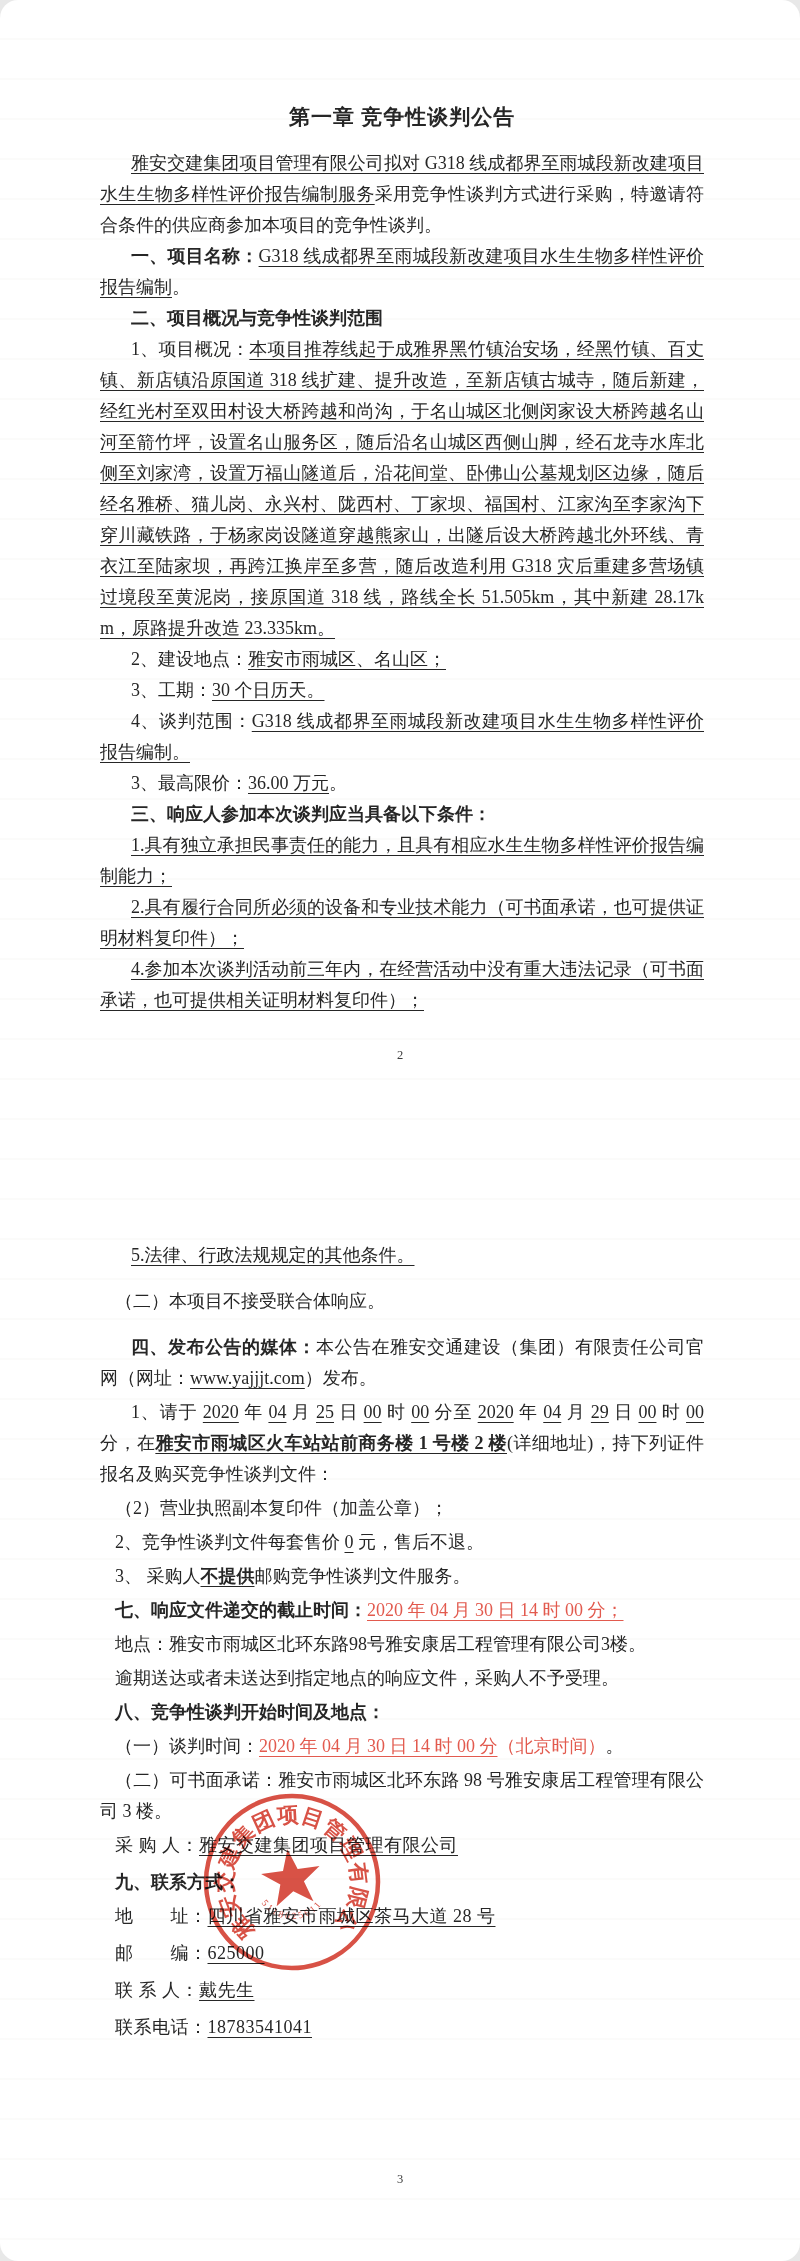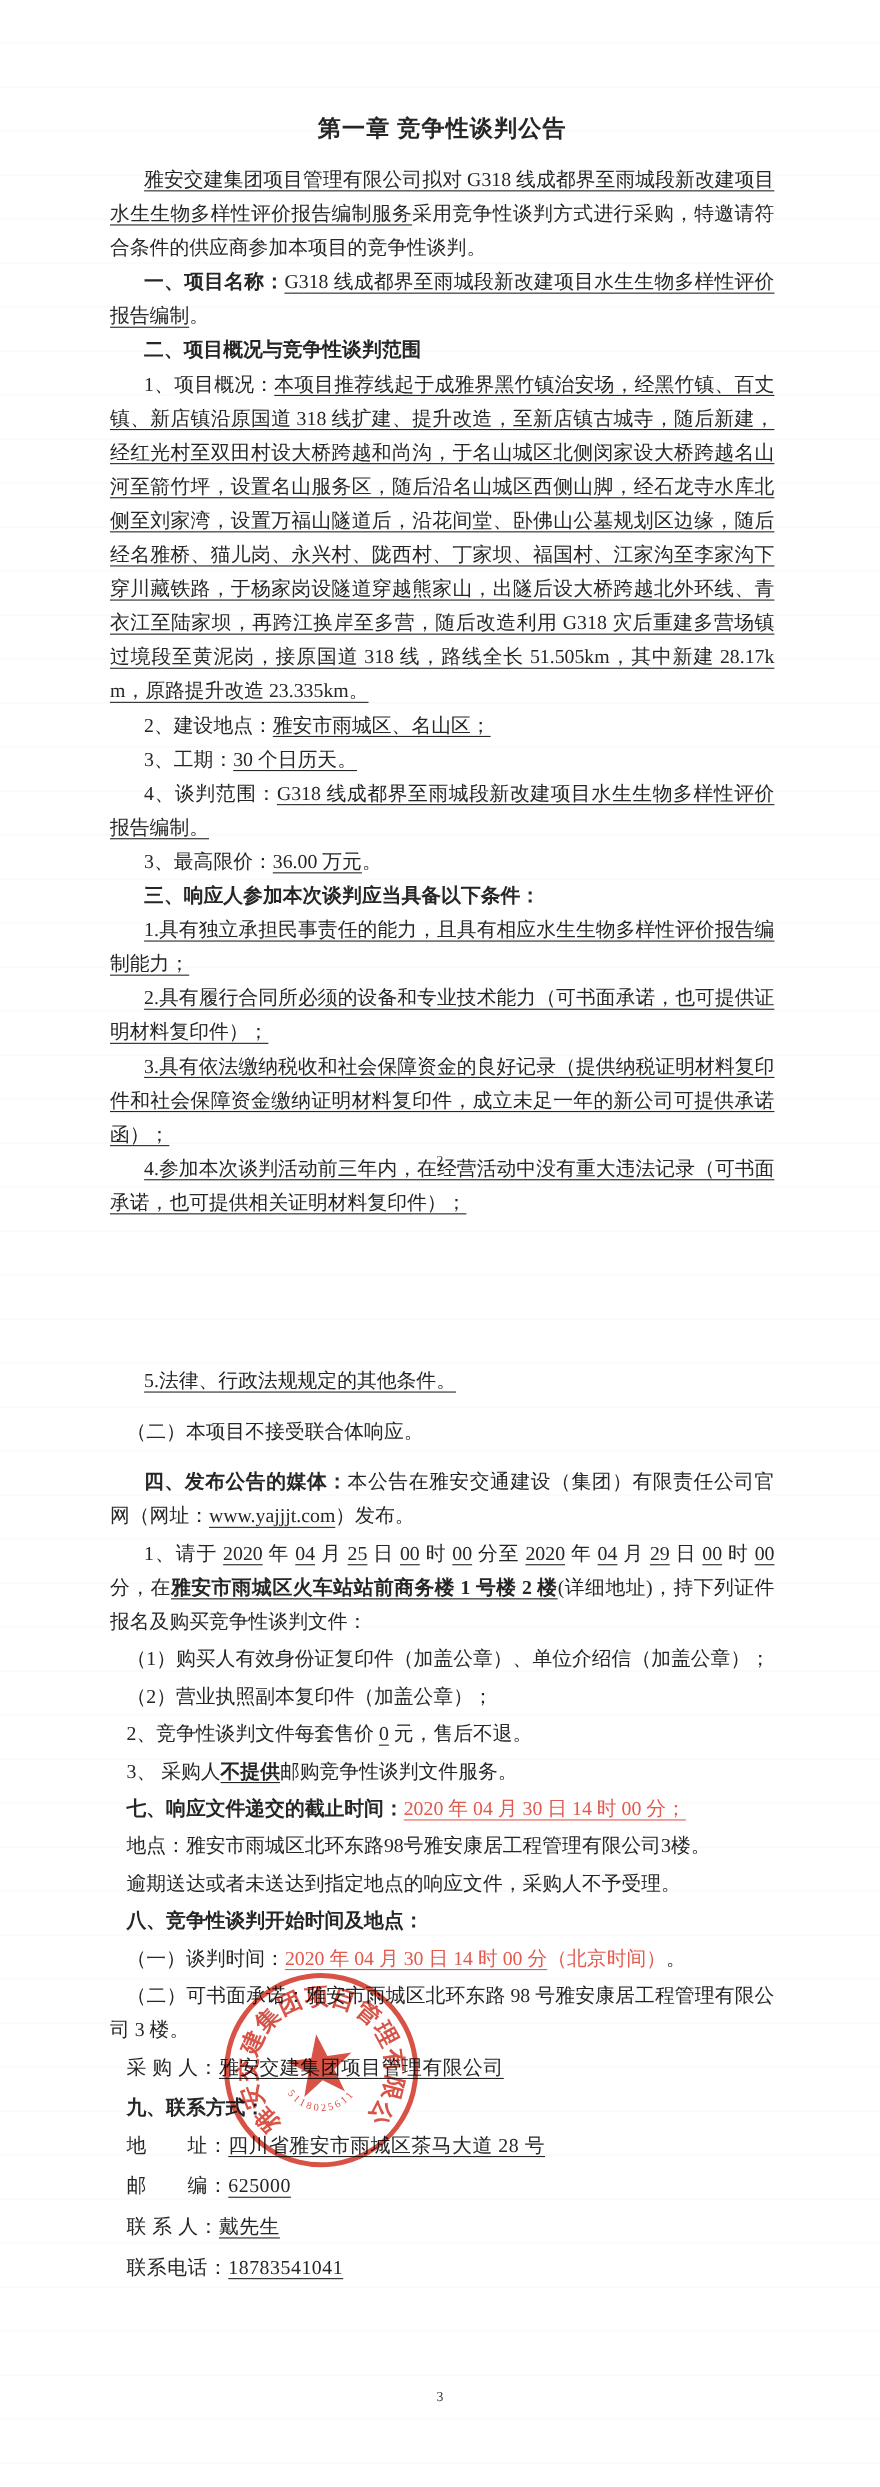--- a/index.html
+++ b/index.html
@@ -1,21 +1,21 @@
 <!DOCTYPE html>
 <html><head>
 <meta charset="utf-8">
 <style>
   html,body{margin:0;padding:0;background:#e8e8e8;}
   .canvas{
     position:relative;width:800px;height:2261px;margin:0 auto;
     background:#fefefefa;
     background-image:repeating-linear-gradient(180deg,#ffffff 0 38px,#fbfbfa 38px 40px);
     font-family:"Liberation Serif","DejaVu Serif",serif;
-    color:#262626;overflow:hidden;
+    color:#262626;overflow:hidden;border-radius:18px;
   }
   .page{position:absolute;left:100px;width:604px;}
   #page1{top:100px;}
   #page2{top:1240px;}
   .doc-title{text-align:center;font-weight:bold;font-size:21px;line-height:34px;margin:0 0 14px 0;letter-spacing:1px;}
   .para{font-size:18px;line-height:31px;margin:0;text-align:justify;word-break:break-all;}
   .indent{text-indent:31px;}
   .indent1{text-indent:15px;}
   #page2 .para{margin-bottom:3px;}
   #page2 .para.gap{margin-bottom:15px;}
@@ -43,34 +43,32 @@
         <p class="para indent"><span class="b ">一、项目名称：</span><span class="u ">G318 线成都界至雨城段新改建项目水生生物多样性评价报告编制</span><span class="">。</span></p>
         <p class="para indent"><span class="b ">二、项目概况与竞争性谈判范围</span></p>
         <p class="para indent"><span class="">1、项目概况：</span><span class="u ">本项目推荐线起于成雅界黑竹镇治安场，经黑竹镇、百丈镇、新店镇沿原国道 318 线扩建、提升改造，至新店镇古城寺，随后新建，经红光村至双田村设大桥跨越和尚沟，于名山城区北侧闵家设大桥跨越名山河至箭竹坪，设置名山服务区，随后沿名山城区西侧山脚，经石龙寺水库北侧至刘家湾，设置万福山隧道后，沿花间堂、卧佛山公墓规划区边缘，随后经名雅桥、猫儿岗、永兴村、陇西村、丁家坝、福国村、江家沟至李家沟下穿川藏铁路，于杨家岗设隧道穿越熊家山，出隧后设大桥跨越北外环线、青衣江至陆家坝，再跨江换岸至多营，随后改造利用 G318 灾后重建多营场镇过境段至黄泥岗，接原国道 318 线，路线全长 51.505km，其中新建 28.17km，原路提升改造 23.335km。</span></p>
         <p class="para indent"><span class="">2、建设地点：</span><span class="u ">雅安市雨城区、名山区；</span></p>
         <p class="para indent"><span class="">3、工期：</span><span class="u ">30 个日历天。</span></p>
         <p class="para indent"><span class="">4、谈判范围：</span><span class="u ">G318 线成都界至雨城段新改建项目水生生物多样性评价报告编制。</span></p>
         <p class="para indent"><span class="">3、最高限价：</span><span class="u ">36.00 万元</span><span class="">。</span></p>
         <p class="para indent"><span class="b ">三、响应人参加本次谈判应当具备以下条件：</span></p>
         <p class="para indent"><span class="u ">1.具有独立承担民事责任的能力，且具有相应水生生物多样性评价报告编制能力；</span></p>
         <p class="para indent"><span class="u ">2.具有履行合同所必须的设备和专业技术能力（可书面承诺，也可提供证明材料复印件）；</span></p>
-        <p class="para indent"><span class="u ">3.具有依法缴纳税收和社会保障资金的良好记录（提供纳税证明材料复印件和社会保障资金缴纳证明材料复印件，成立未足一年的新公司可提供承诺函）；</span></p>
         <p class="para indent"><span class="u ">4.参加本次谈判活动前三年内，在经营活动中没有重大违法记录（可书面承诺，也可提供相关证明材料复印件）；</span></p>
       </div>
   </div>
 
   <div class="pagenum" id="pagenum-2">2</div>
 
   <div class="page" id="page2">
     <div id="p2-paras">
         <p class="para indent gap"><span class="u ">5.法律、行政法规规定的其他条件。</span></p>
         <p class="para indent1 gap"><span class="">（二）本项目不接受联合体响应。</span></p>
         <p class="para indent"><span class="b ">四、发布公告的媒体：</span><span class="">本公告在雅安交通建设（集团）有限责任公司官网（网址：</span><span class="u ">www.yajjjt.com</span><span class="">）发布。</span></p>
         <p class="para indent"><span class="">1、请于 </span><span class="u ">2020</span><span class=""> 年 </span><span class="u ">04</span><span class=""> 月 </span><span class="u ">25</span><span class=""> 日 </span><span class="u ">00</span><span class=""> 时 </span><span class="u ">00</span><span class=""> 分至 </span><span class="u ">2020</span><span class=""> 年 </span><span class="u ">04</span><span class=""> 月 </span><span class="u ">29</span><span class=""> 日 </span><span class="u ">00</span><span class=""> 时 </span><span class="u ">00</span><span class=""> 分，在</span><span class="b u ">雅安市雨城区火车站站前商务楼 1 号楼 2 楼</span><span class="">(详细地址)，持下列证件报名及购买竞争性谈判文件：</span></p>
-        <p class="para indent1"><span class="">（1）购买人有效身份证复印件（加盖公章）、单位介绍信（加盖公章）；</span></p>
         <p class="para indent1"><span class="">（2）营业执照副本复印件（加盖公章）；</span></p>
         <p class="para indent1"><span class="">2、竞争性谈判文件每套售价 </span><span class="u ">0</span><span class=""> 元，售后不退。</span></p>
         <p class="para indent1"><span class="">3、 采购人</span><span class="b u ">不提供</span><span class="">邮购竞争性谈判文件服务。</span></p>
         <p class="para indent1"><span class="b ">七、响应文件递交的截止时间：</span><span class="u red">2020 年 04 月 30 日 14 时 00 分；</span></p>
         <p class="para indent1"><span class="">地点：雅安市雨城区北环东路98号雅安康居工程管理有限公司3楼。</span></p>
         <p class="para indent1"><span class="">逾期送达或者未送达到指定地点的响应文件，采购人不予受理。</span></p>
         <p class="para indent1"><span class="b ">八、竞争性谈判开始时间及地点：</span></p>
         <p class="para indent1"><span class="">（一）谈判时间：</span><span class="u red">2020 年 04 月 30 日 14 时 00 分</span><span class="red">（北京时间）</span><span class="">。</span></p>
         <p class="para indent1"><span class="">（二）可书面承诺：</span><span class="">雅安市雨城区北环东路 98 号雅安康居工程管理有限公司 3 楼。</span></p>
         <p class="para indent1 contact"><span class="">采 购 人：</span><span class="u ">雅安交建集团项目管理有限公司</span></p>

